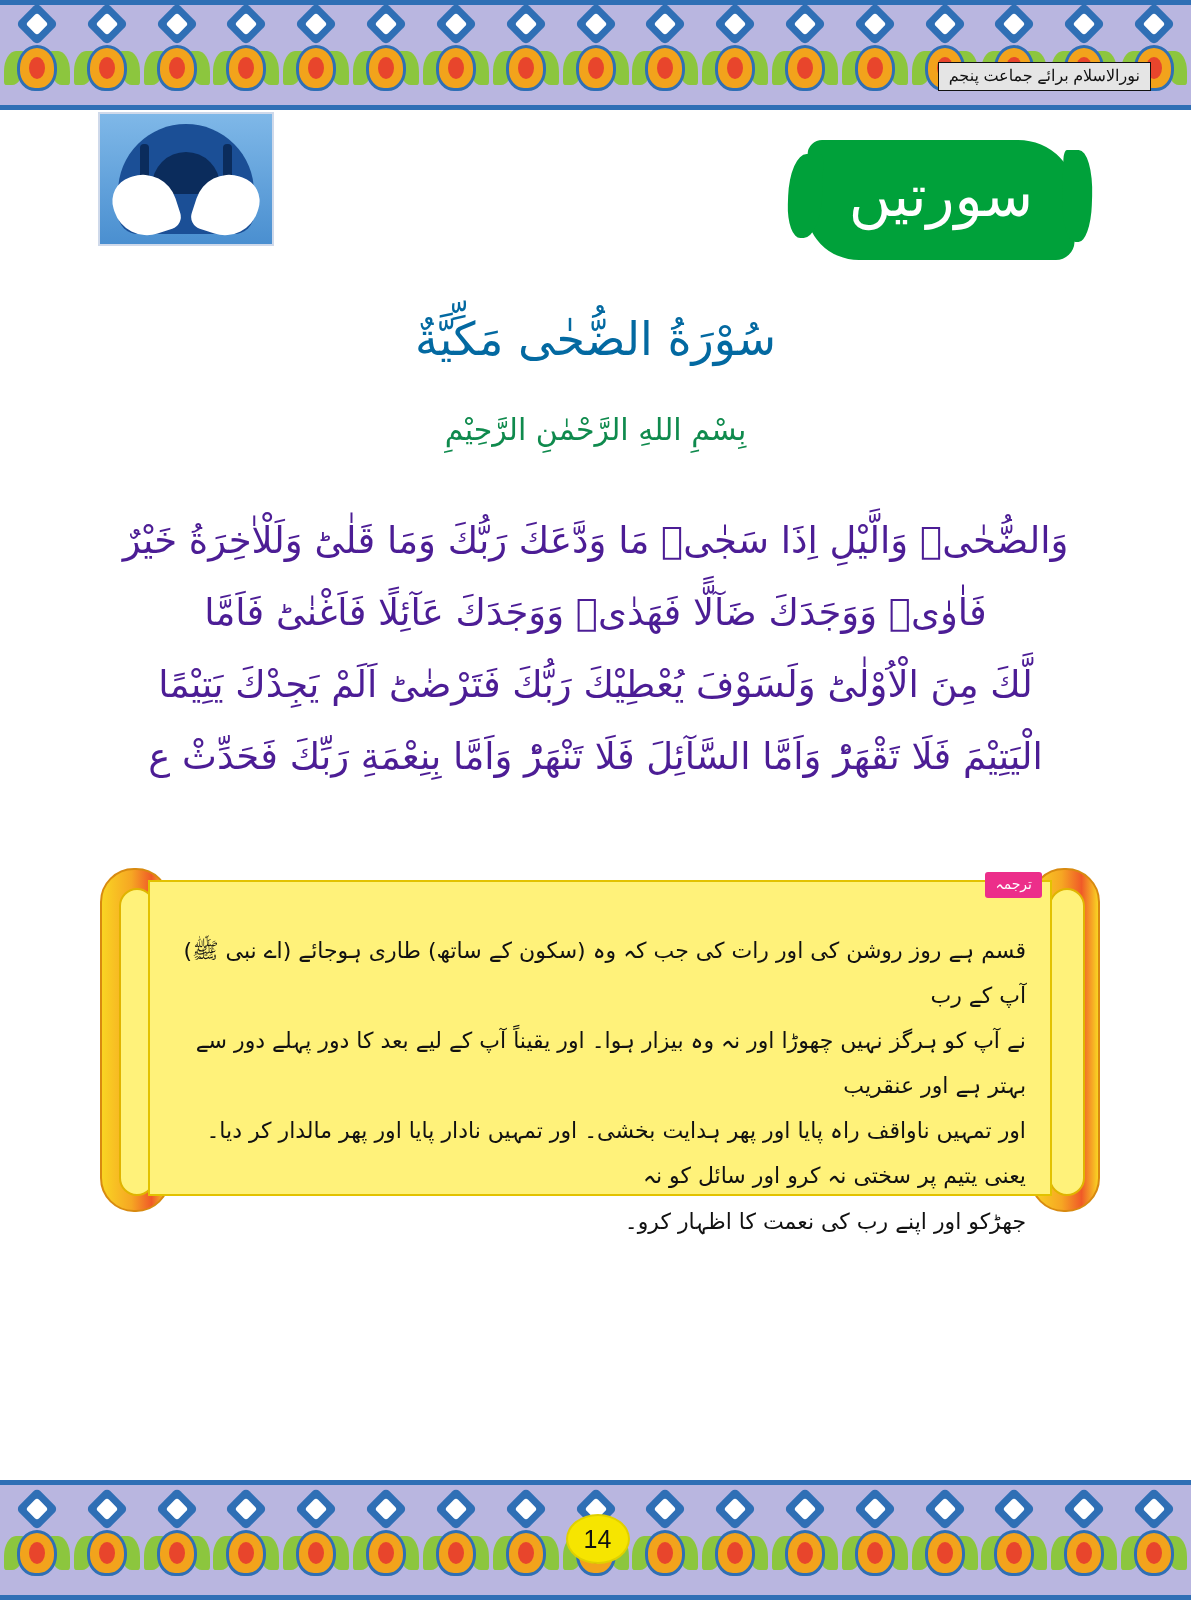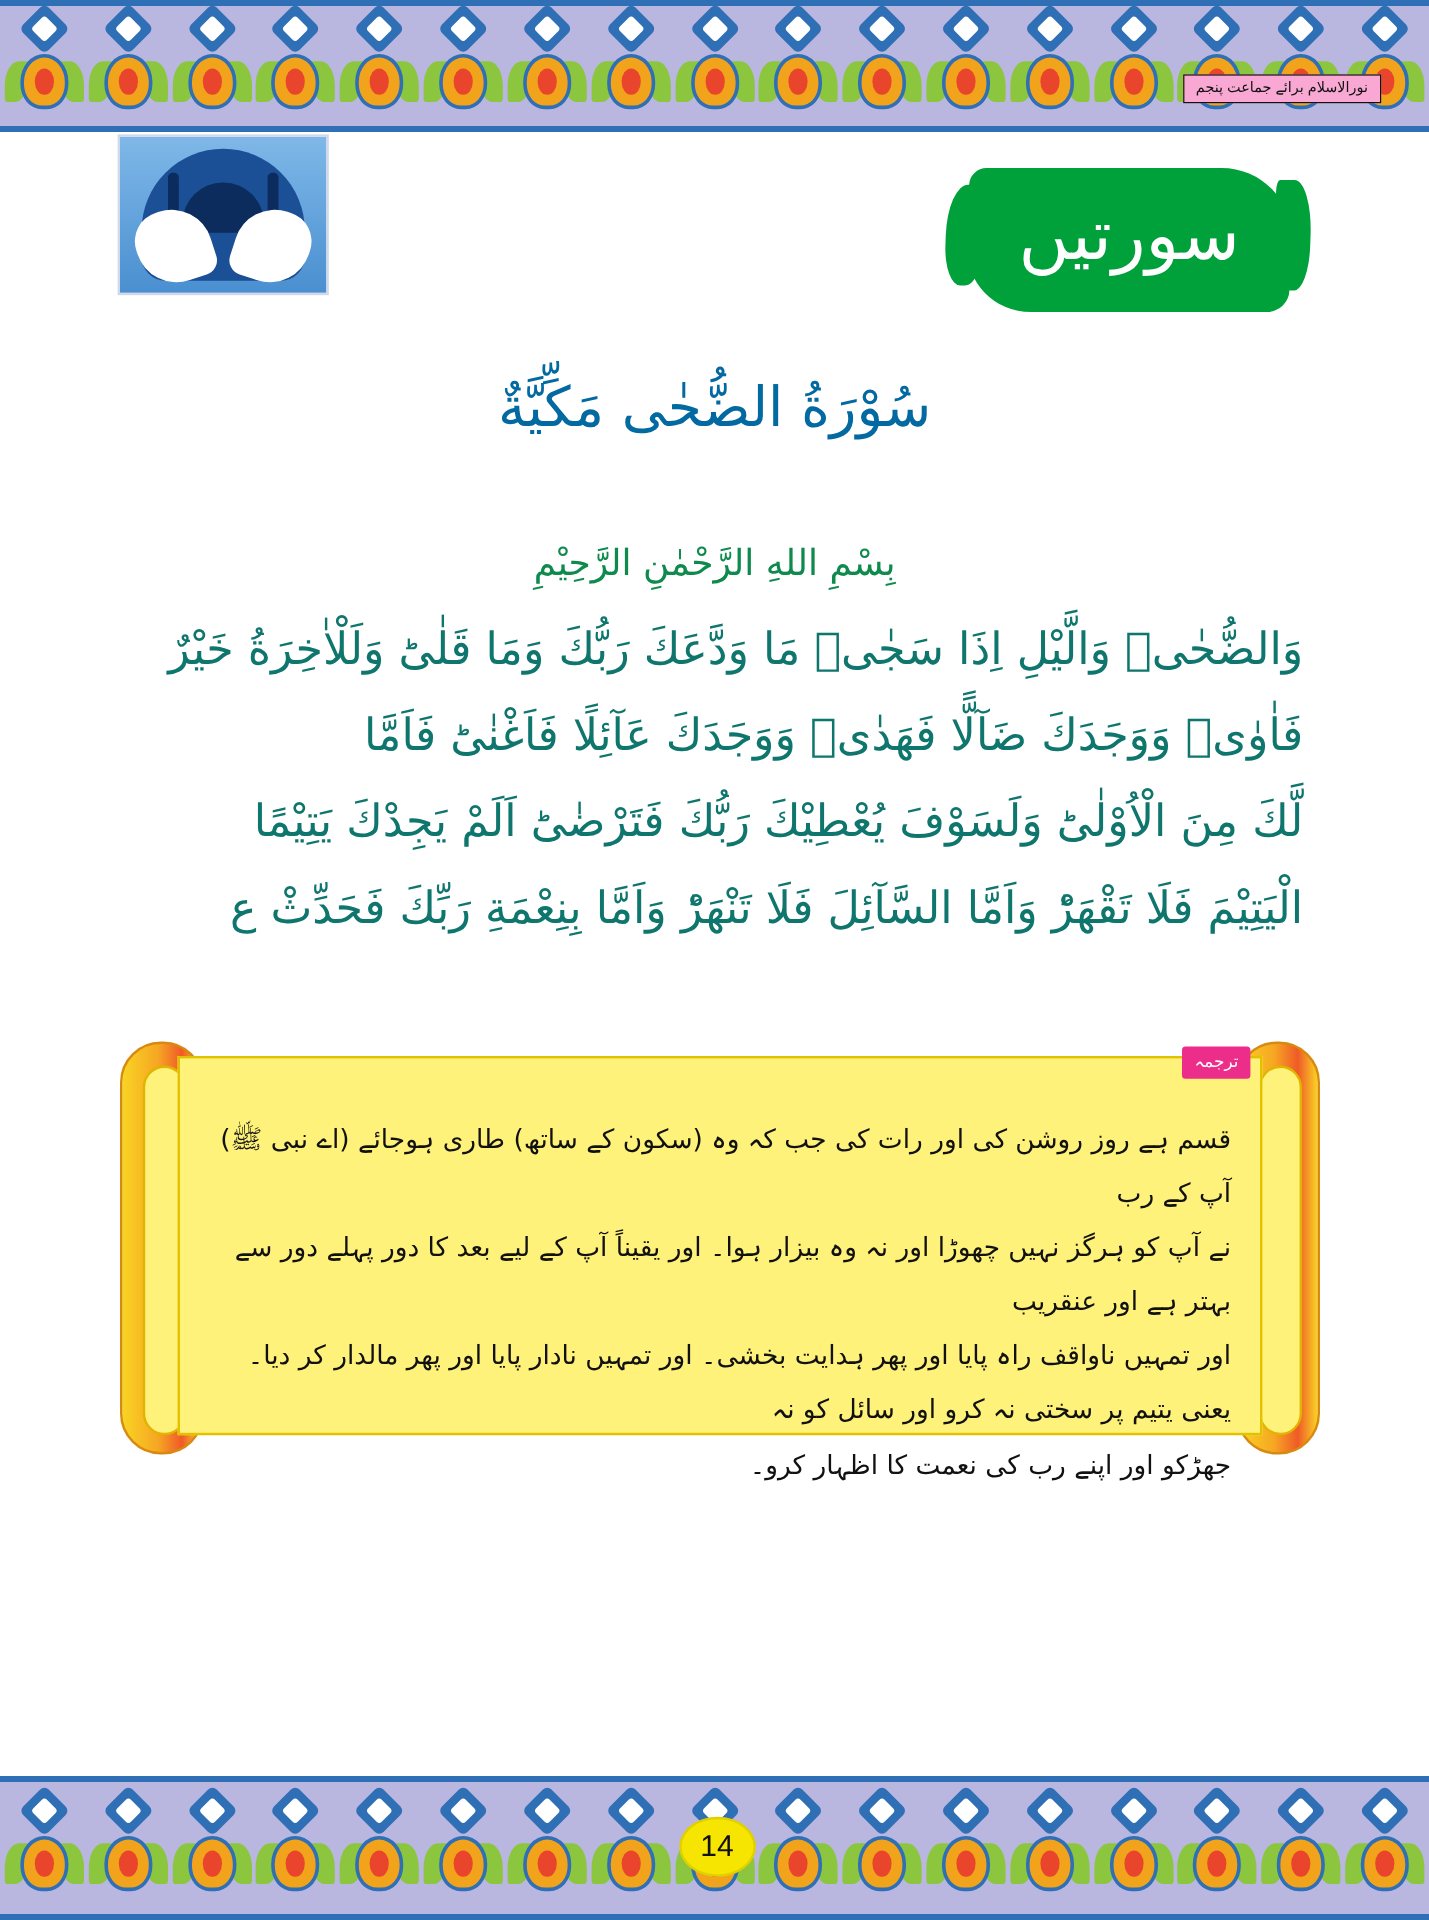--- a/index.html
+++ b/index.html
@@ -113,22 +113,22 @@
   .bottom .band-rule.a { top: 0; }
   .bottom .band-rule.b { bottom: 0; }
 
   
   .header-title-box {
     position: absolute;
     right: 40px;
     top: 62px;
     border: 1px solid #111;
     padding: 3px 10px 5px 10px;
-    background: #f9a8d4;
-    font-size: 12px;
+    background: #e5e5e5;
+    font-size: 16px;
     direction: rtl;
     color: #111;
     white-space: nowrap;
   }
 
   .logo {
     position: absolute;
     left: 98px;
     top: 112px;
     width: 172px;
@@ -239,32 +239,31 @@
   .bismillah {
     position: absolute;
     left: 0;
     right: 0;
     top: 412px;
     text-align: center;
     color: #0f8a4d;
     font-size: 30px;
     direction: rtl;
     font-family: "DejaVu Sans", sans-serif;
-    margin-top: 40px;
   }
 
   
   .ayat-block {
     position: absolute;
     left: 105px;
     right: 105px;
     top: 505px;
     direction: rtl;
-    text-align: right;
-    color: #0f766e;
+    text-align: center;
+    color: #4c1d95;
     font-size: 37px;
     line-height: 1.95;
     font-family: "DejaVu Sans", sans-serif;
     letter-spacing: 1px;
   }
 
   
   .scroll-wrap {
     position: absolute;
     left: 100px;

